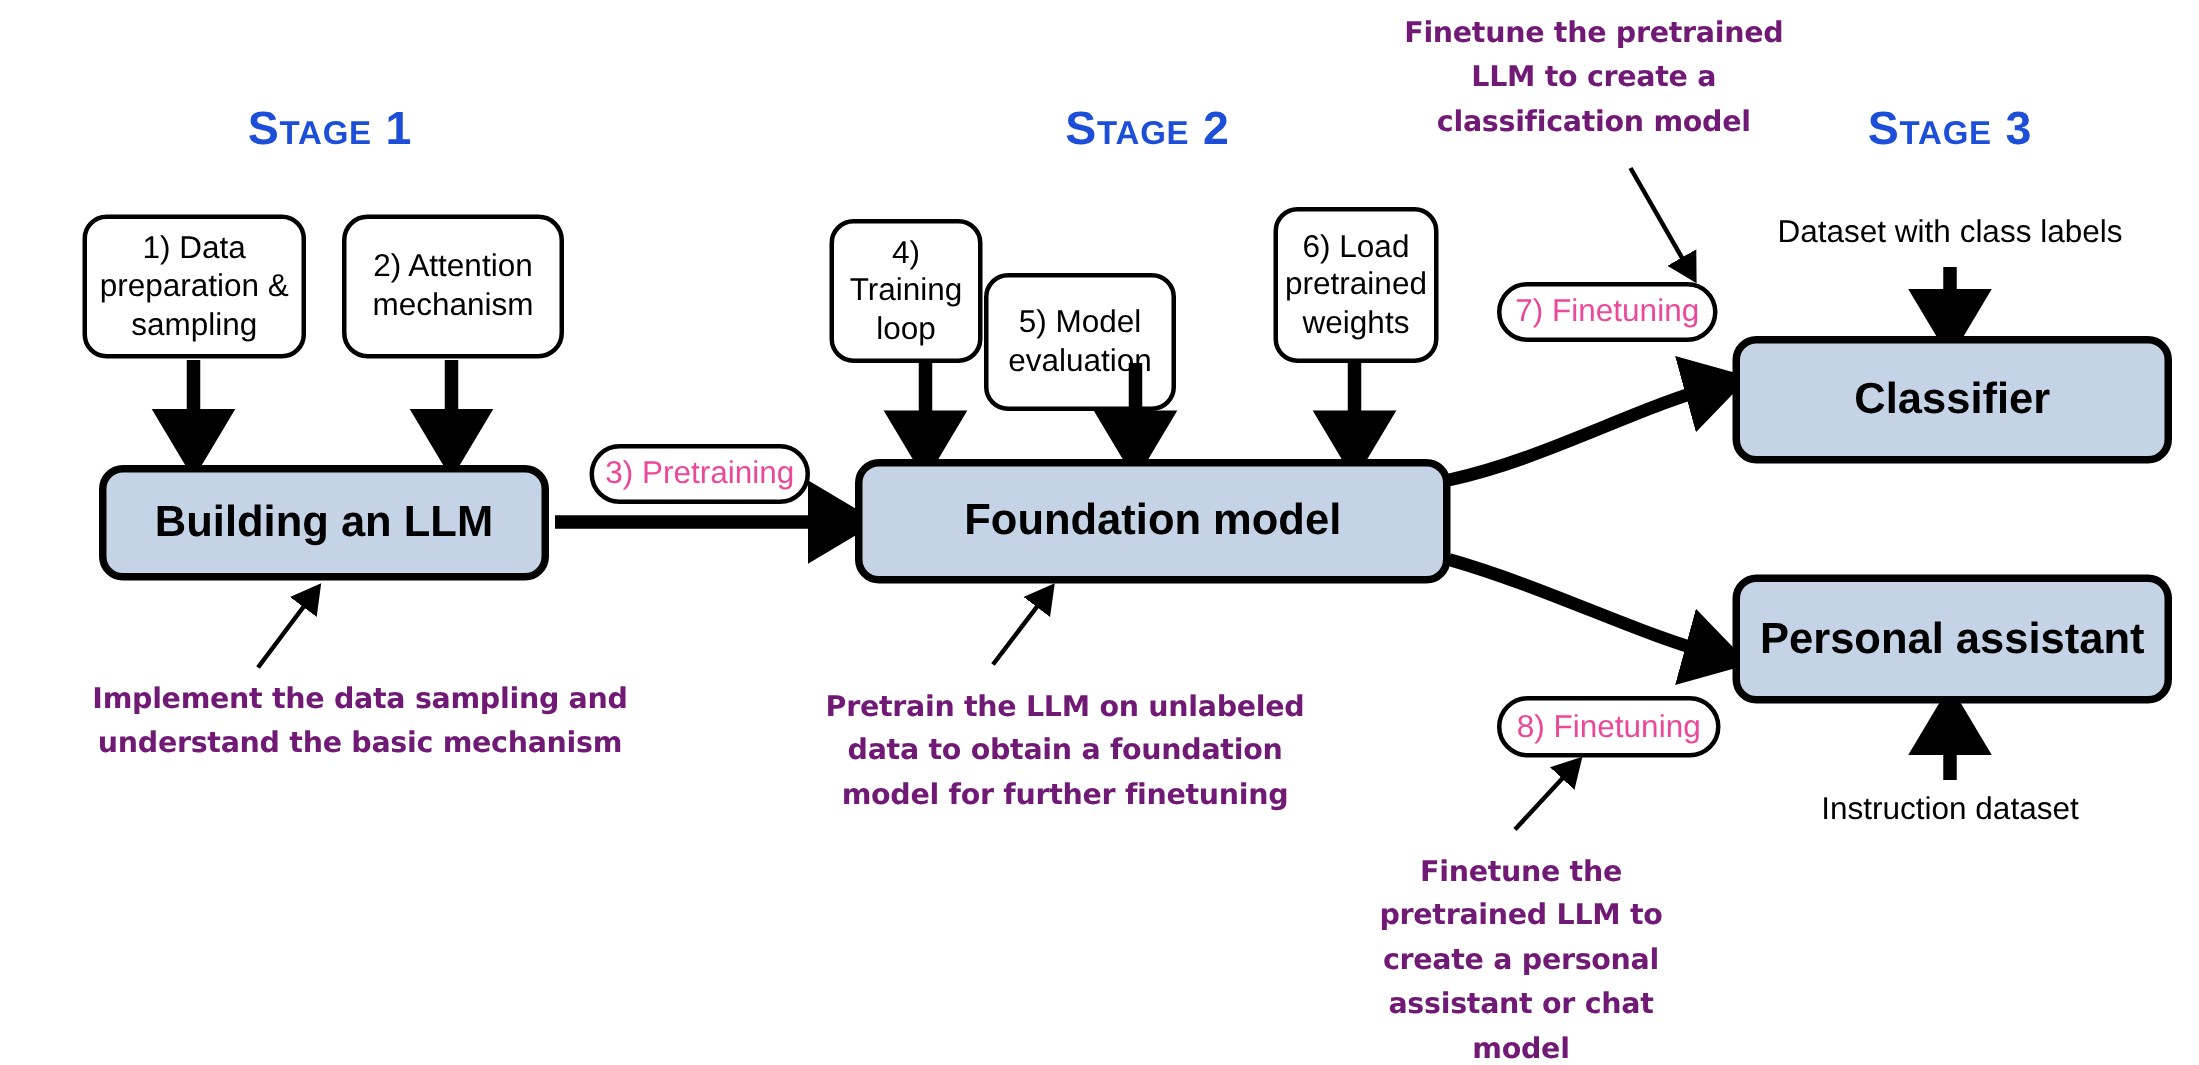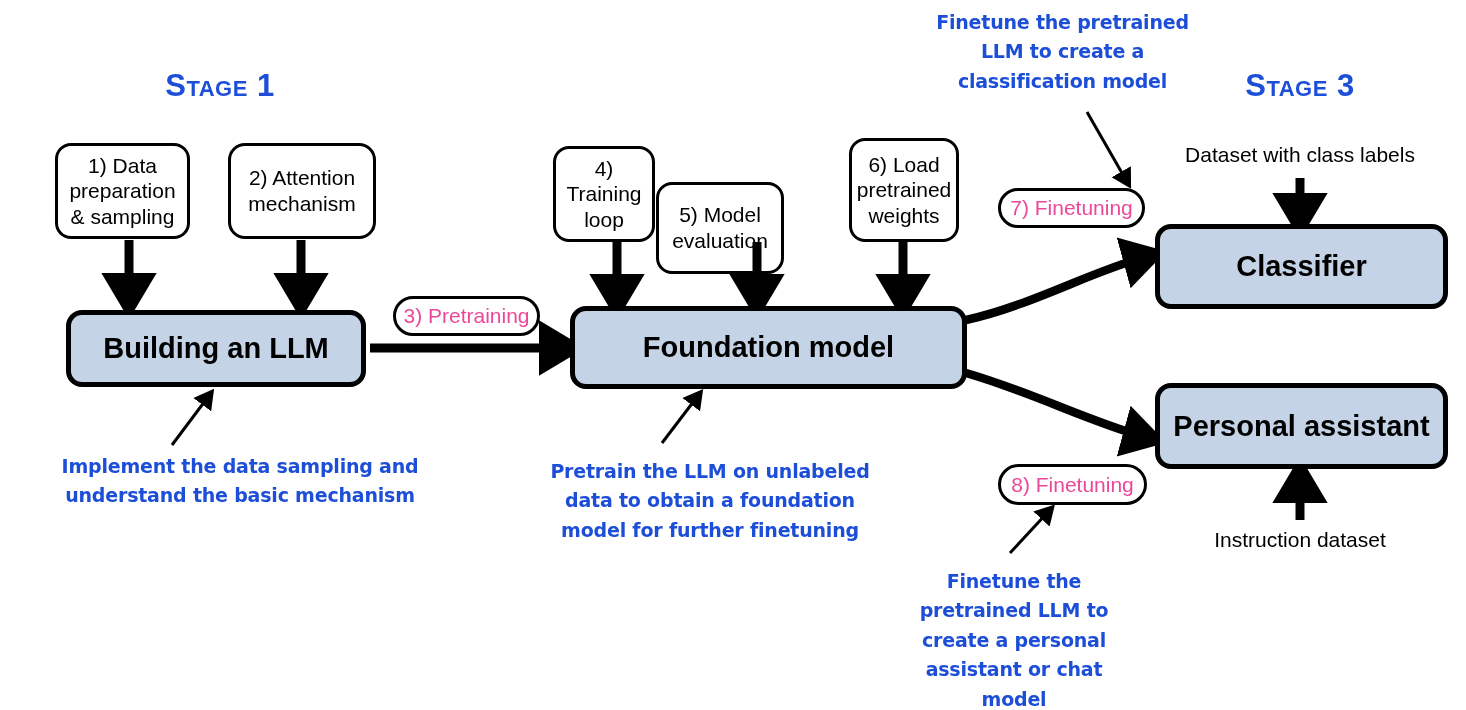--- a/index.html
+++ b/index.html
@@ -88,21 +88,21 @@
     white-space: nowrap;
     line-height: 1.25;
   }
 
   
   .caption {
     font-family: "DejaVu Sans", sans-serif;
     font-weight: bold;
     font-size: 19px;
     line-height: 1.55;
-    color: #1d4ed8;
+    color: #701a75;
     text-align: center;
     letter-spacing: -0.2px;
   }
 
   svg.overlay {
     position: absolute;
     left: 0;
     top: 0;
     width: 1466px;
     height: 710px;
@@ -148,23 +148,24 @@
     <line x1="172" y1="445" x2="208" y2="397" stroke="#000" stroke-width="3" marker-end="url(#thinHead)"></line>
 
     <line x1="662" y1="443" x2="697" y2="397" stroke="#000" stroke-width="3" marker-end="url(#thinHead)"></line>
 
     <line x1="1087" y1="112" x2="1126" y2="180" stroke="#000" stroke-width="3" marker-end="url(#thinHead)"></line>
 
     <line x1="1010" y1="553" x2="1048" y2="512" stroke="#000" stroke-width="3" marker-end="url(#thinHead)"></line>
   </svg>
 
   <div class="abs stage-title" style="left:95px; top:68px; width:250px;">Stage 1</div>
+  <div class="abs stage-title" style="left:640px; top:68px; width:250px;">Stage 2</div>
   <div class="abs stage-title" style="left:1175px; top:68px; width:250px;">Stage 3</div>
 
-  <div class="abs step-box" style="left:55px; top:143px; width:135px; height:96px;">1) Data preparation &amp; sampling</div>
+  <div class="abs step-box" style="left:55px; top:143px; width:149px; height:96px;">1) Data preparation &amp; sampling</div>
 
   <div class="abs step-box" style="left:228px; top:143px; width:148px; height:96px;border-radius:17px;">2) Attention mechanism</div>
 
   <div class="abs step-box" style="left:553px; top:146px; width:102px; height:96px;">4) Training loop</div>
 
   <div class="abs step-box" style="left:656px; top:146px; width:128px; height:92px;margin-top:36px;">5) Model evaluation</div>
 
   <div class="abs step-box" style="left:849px; top:138px; width:110px; height:104px;">6) Load pretrained weights</div>
 
   <div class="abs pill" style="left:393px; top:296px; width:147px; height:40px;">3) Pretraining</div>

